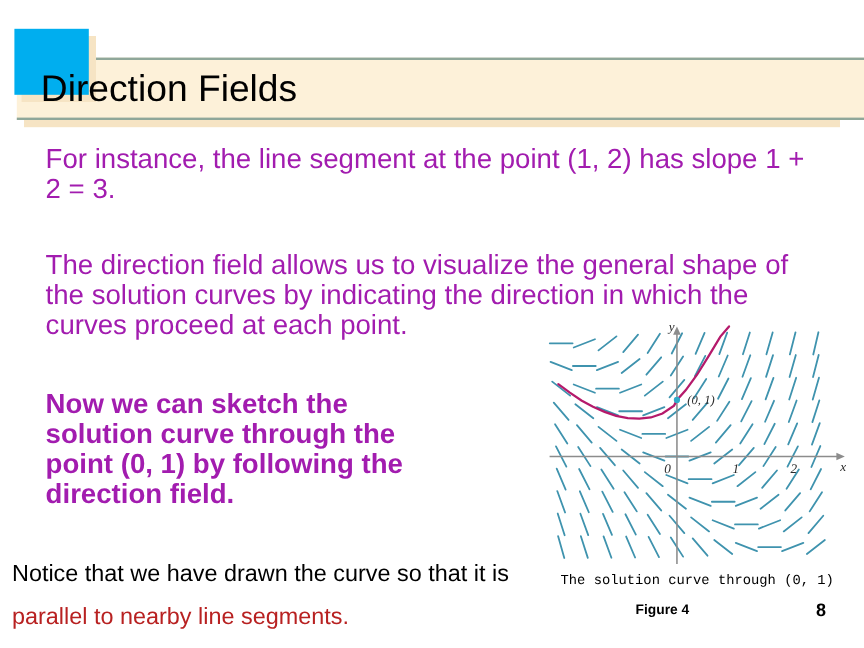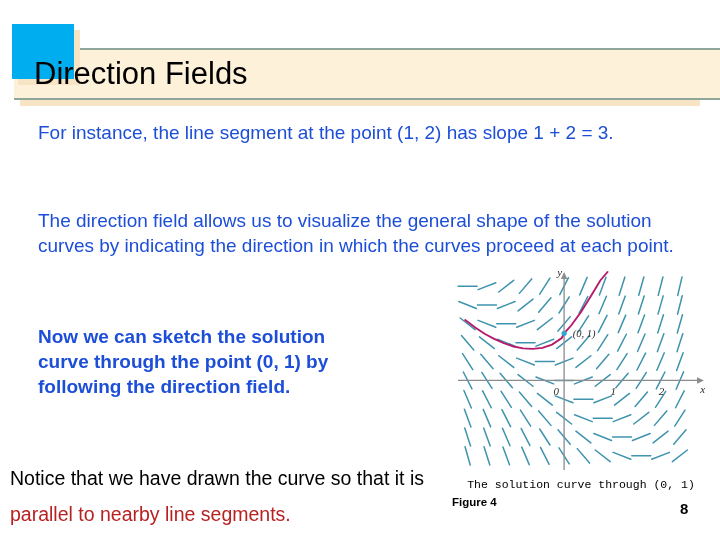--- a/index.html
+++ b/index.html
@@ -55,23 +55,23 @@
     font-size: 31px;
     line-height: 45px;
     letter-spacing: 0px;
     color: #000000;
     white-space: nowrap;
   }
 
   
   .para {
     position: absolute;
-    font-size: 19px;
+    font-size: 23px;
     line-height: 25px;
-    color: #1d4ed8;
+    color: #a21caf;
   }
   #para-1 { left: 38px; top: 120px; width: 650px; }
   #para-2 { left: 38px; top: 208px; width: 640px; }
   #para-3 { left: 38px; top: 324px; width: 320px; font-weight: bold; }
 
   #para-4 {
     position: absolute;
     left: 10px; top: 460px;
     width: 460px;
     font-size: 19.5px;
@@ -94,22 +94,23 @@
     position: absolute;
     left: 0; top: 212px;
     width: 258px;
     text-align: center;
     font-size: 11.5px;
     color: #000000;
     font-family: Liberation Mono, monospace;
   }
   #figure-number {
     position: absolute;
-    left: 0; top: 230px;
+    left: 0; top: 237px;
     width: 200px;
+    text-align: center;
     font-size: 11.5px;
     font-weight: bold;
     color: #000000;
   }
   #page-number {
     position: absolute;
     left: 228px; top: 234px;
     font-size: 15px;
     font-weight: bold;
     color: #000000;

